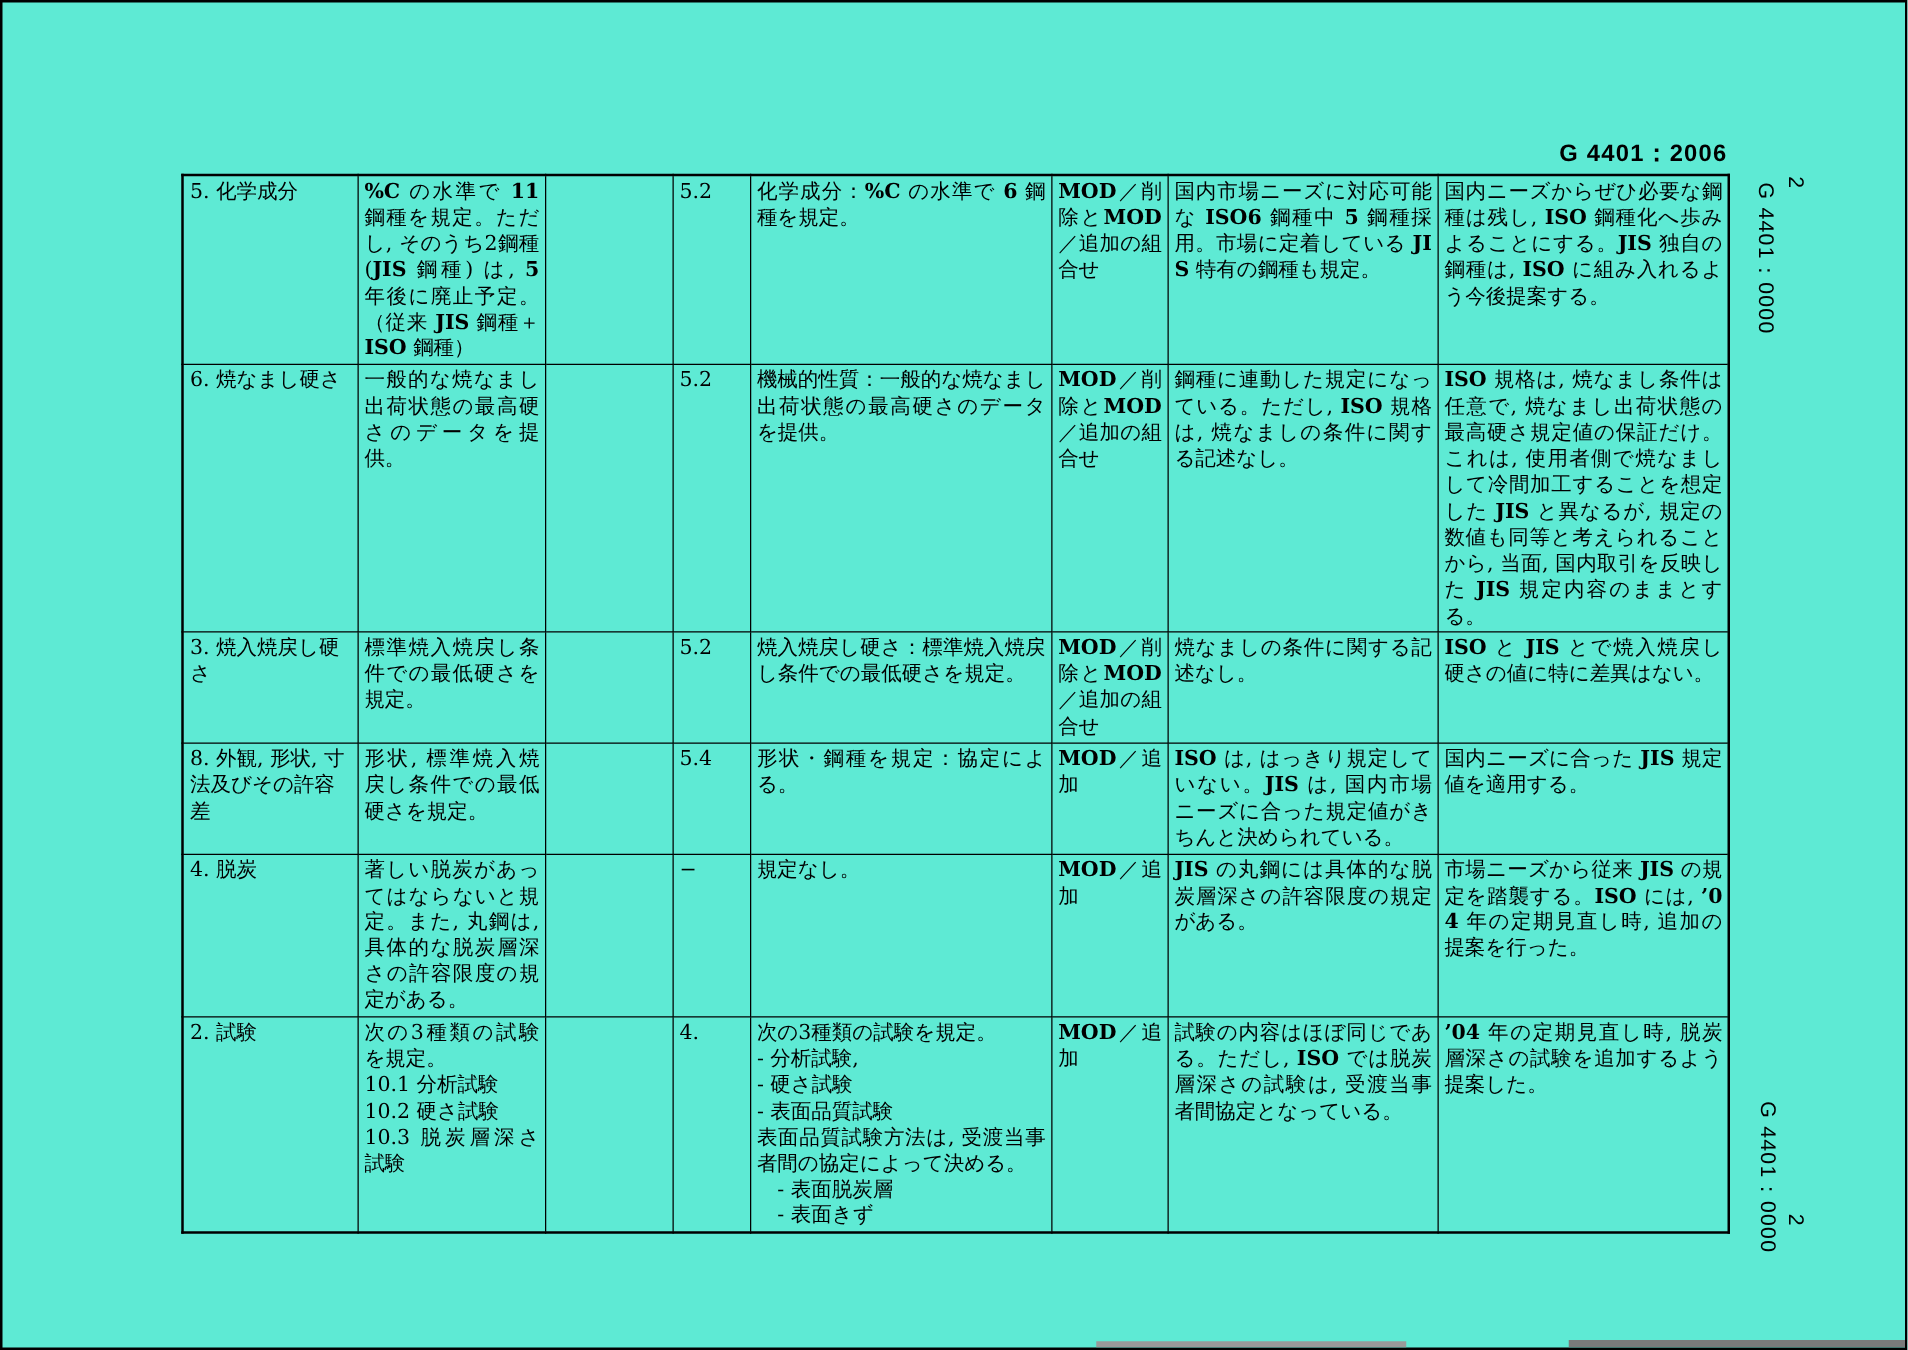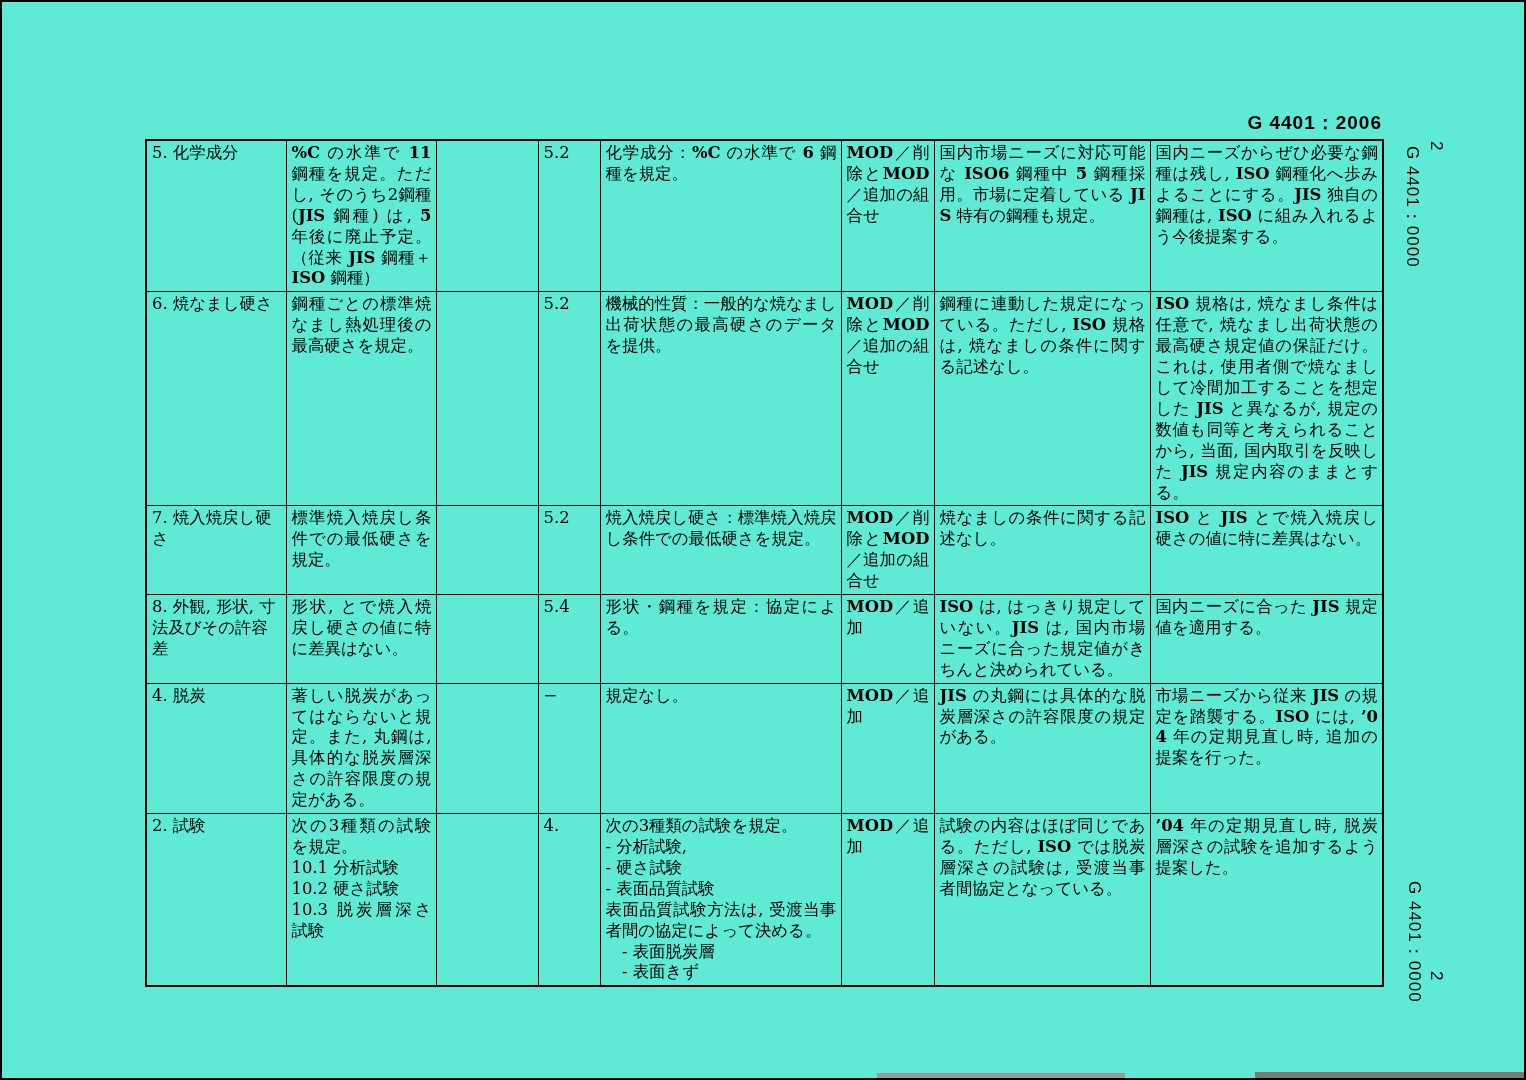--- a/index.html
+++ b/index.html
@@ -77,41 +77,41 @@
           <td><b>%C</b> の水準で <b>11</b> 鋼種を規定。ただし, そのうち2鋼種(<b>JIS</b> 鋼種) は, <b>5</b> 年後に廃止予定。（従来 <b>JIS</b> 鋼種＋<b>ISO</b> 鋼種）</td>
           <td></td>
           <td class="c-clause">5.2</td>
           <td>化学成分：<b>%C</b> の水準で <b>6</b> 鋼種を規定。</td>
           <td><b>MOD</b>／削除と<b>MOD</b>／追加の組合せ</td>
           <td>国内市場ニーズに対応可能な <b>ISO6</b> 鋼種中 <b>5</b> 鋼種採用。市場に定着している <b>JIS</b> 特有の鋼種も規定。</td>
           <td>国内ニーズからぜひ必要な鋼種は残し, <b>ISO</b> 鋼種化へ歩みよることにする。<b>JIS</b> 独自の鋼種は, <b>ISO</b> に組み入れるよう今後提案する。</td>
         </tr>
         <tr style="height: 192px;">
           <td class="c-item">6. 焼なまし硬さ</td>
-          <td>鋼種ごとの標準焼なまし熱処理後の最高硬さを規定。</td>
+          <td>一般的な焼なまし出荷状態の最高硬さのデータを提供。</td>
           <td></td>
           <td class="c-clause">5.2</td>
           <td>機械的性質：一般的な焼なまし出荷状態の最高硬さのデータを提供。</td>
           <td><b>MOD</b>／削除と<b>MOD</b>／追加の組合せ</td>
           <td>鋼種に連動した規定になっている。ただし, <b>ISO</b> 規格は, 焼なましの条件に関する記述なし。</td>
           <td><b>ISO</b> 規格は, 焼なまし条件は任意で, 焼なまし出荷状態の最高硬さ規定値の保証だけ。これは, 使用者側で焼なましして冷間加工することを想定した <b>JIS</b> と異なるが, 規定の数値も同等と考えられることから, 当面, 国内取引を反映した <b>JIS</b> 規定内容のままとする。</td>
         </tr>
         <tr style="height: 72px;">
-          <td class="c-item">7. 焼入焼戻し硬さ</td>
+          <td class="c-item">3. 焼入焼戻し硬さ</td>
           <td>標準焼入焼戻し条件での最低硬さを規定。</td>
           <td></td>
           <td class="c-clause">5.2</td>
           <td>焼入焼戻し硬さ：標準焼入焼戻し条件での最低硬さを規定。</td>
           <td><b>MOD</b>／削除と<b>MOD</b>／追加の組合せ</td>
           <td>焼なましの条件に関する記述なし。</td>
           <td><b>ISO</b> と <b>JIS</b> とで焼入焼戻し硬さの値に特に差異はない。</td>
         </tr>
         <tr style="height: 88px; margin-left: 19px;">
           <td class="c-item">8. 外観, 形状, 寸法及びその許容差</td>
-          <td>形状, とで焼入焼戻し硬さの値に特に差異はない。</td>
+          <td>形状, 標準焼入焼戻し条件での最低硬さを規定。</td>
           <td></td>
           <td class="c-clause">5.4</td>
           <td>形状・鋼種を規定：協定による。</td>
           <td><b>MOD</b>／追加</td>
           <td><b>ISO</b> は, はっきり規定していない。<b>JIS</b> は, 国内市場ニーズに合った規定値がきちんと決められている。</td>
           <td>国内ニーズに合った <b>JIS</b> 規定値を適用する。</td>
         </tr>
         <tr style="height: 126px;">
           <td class="c-item">4. 脱炭</td>
           <td>著しい脱炭があってはならないと規定。また, 丸鋼は, 具体的な脱炭層深さの許容限度の規定がある。</td>

